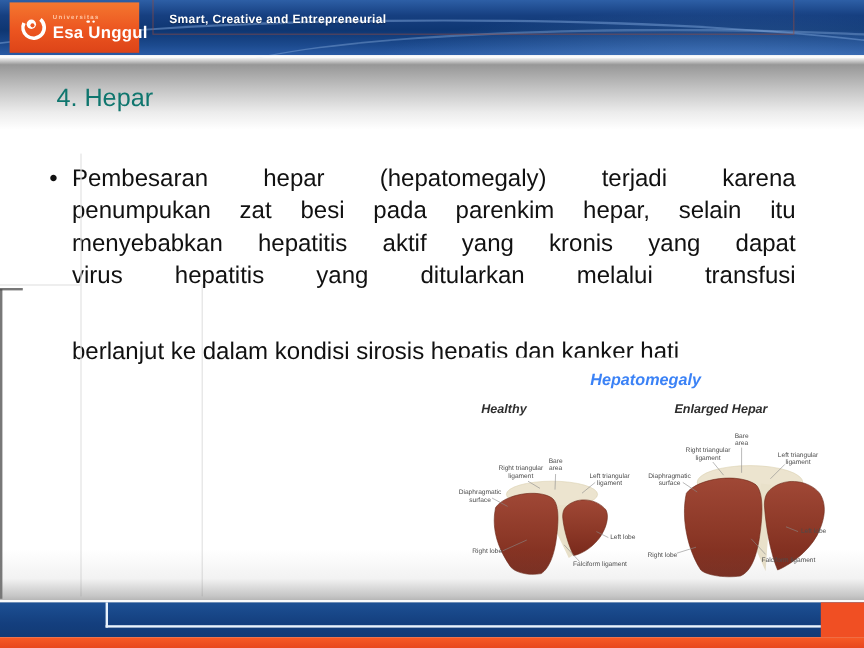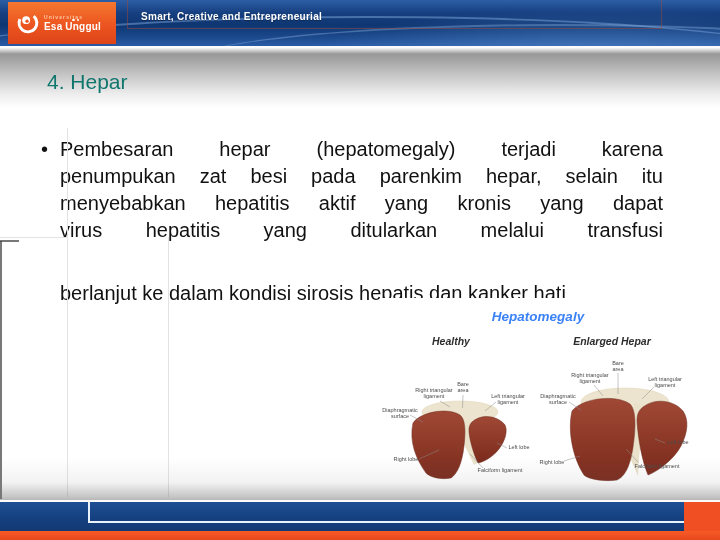--- a/index.html
+++ b/index.html
@@ -35,21 +35,21 @@
     position:absolute; left:0; top:46px; width:720px; height:2px; background:#fbfbfb;
   }
   .logo {
     position:absolute; left:8px; top:2px; width:108px; height:42px;
     background:linear-gradient(180deg,#f4772f 0%,#ec5520 55%,#dd4418 100%);
     display:flex; align-items:center;
   }
   .logo-swirl { margin-left:6px; width:28px; height:28px; flex:0 0 auto; }
   .logo-text { margin-left:2px; line-height:1; position:relative; }
   .logo-univ { font-size:5px; letter-spacing:1.1px; color:#ffc9a6; font-weight:bold; margin-bottom:2px; }
-  .logo-name { font-size:10px; font-weight:bold; color:#ffffff; letter-spacing:0.2px; white-space:nowrap; }
+  .logo-name { font-size:14px; font-weight:bold; color:#ffffff; letter-spacing:0.2px; white-space:nowrap; }
   .logo-dots { position:absolute; left:28px; top:4px; display:flex; gap:2px; }
   .logo-dots i { width:2.5px; height:2.5px; border-radius:50%; background:#fff; }
   .tagline {
     position:absolute; left:141px; top:11px;
     font-size:10px; font-weight:bold; color:#ffffff; letter-spacing:0.3px;
     text-shadow:0 1px 1px rgba(0,0,0,0.35);
   }
 
   
   .header-shadow {
@@ -81,21 +81,21 @@
   .edge-dark-v { left:0; top:241px; width:2px; height:258px; background:rgba(62,62,62,0.7); }
   .edge-dark-h { left:0; top:240px; width:19px; height:2px; background:rgba(62,62,62,0.7); }
 
   
   .figure { position:absolute; left:380px; top:298px; width:332px; height:185px; background:#fff; }
   .fig-title {
     position:absolute; left:0; top:11px; width:316px; text-align:center;
     font-size:13.5px; font-weight:bold; font-style:italic; color:#3b82f6;
   }
   .fig-sub {
-    position:absolute; top:37px; width:100px; text-align:center;
+    position:absolute; top:37px; width:100px; 
     font-size:10.5px; font-weight:bold; font-style:italic; color:#2e2e2e;
   }
   .fig-sub.healthy { left:21px; }
   .fig-sub.enlarged { left:182px; }
   .fig-svg { position:absolute; left:0; top:50px; width:332px; height:135px; }
   .fig-svg text { font-family:"Liberation Sans", sans-serif; font-size:11px; fill:#4b4b4b; }
 
   
   .bottom-fade {
     position:absolute; left:0; top:458px; width:720px; height:44px; z-index:5;

